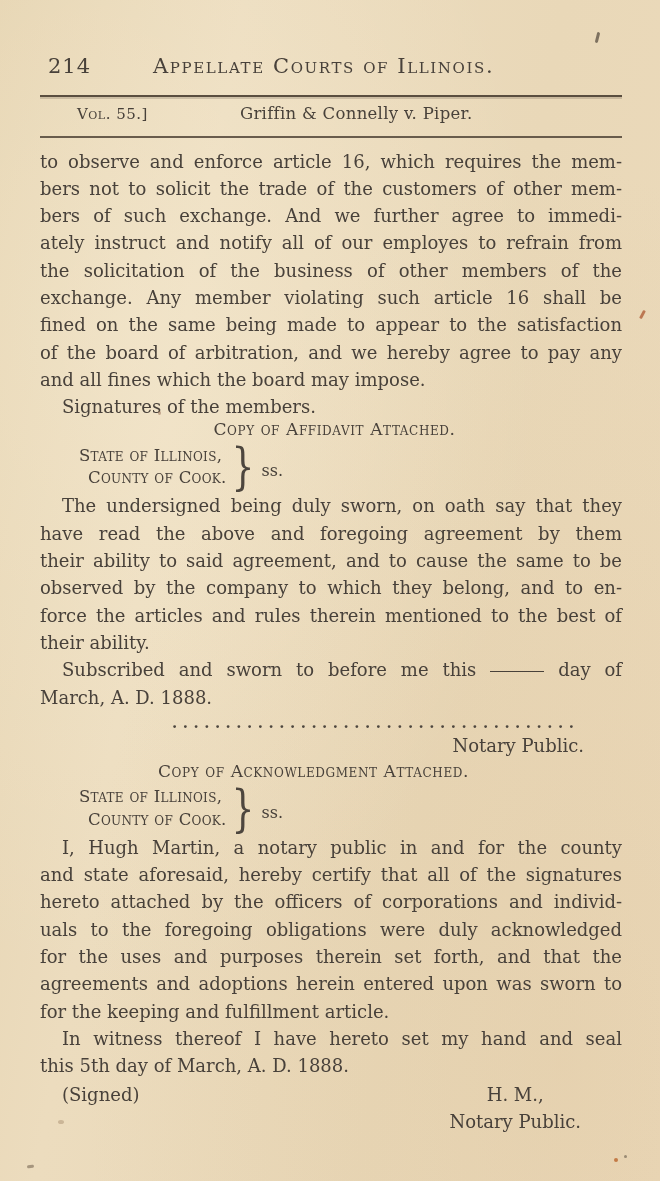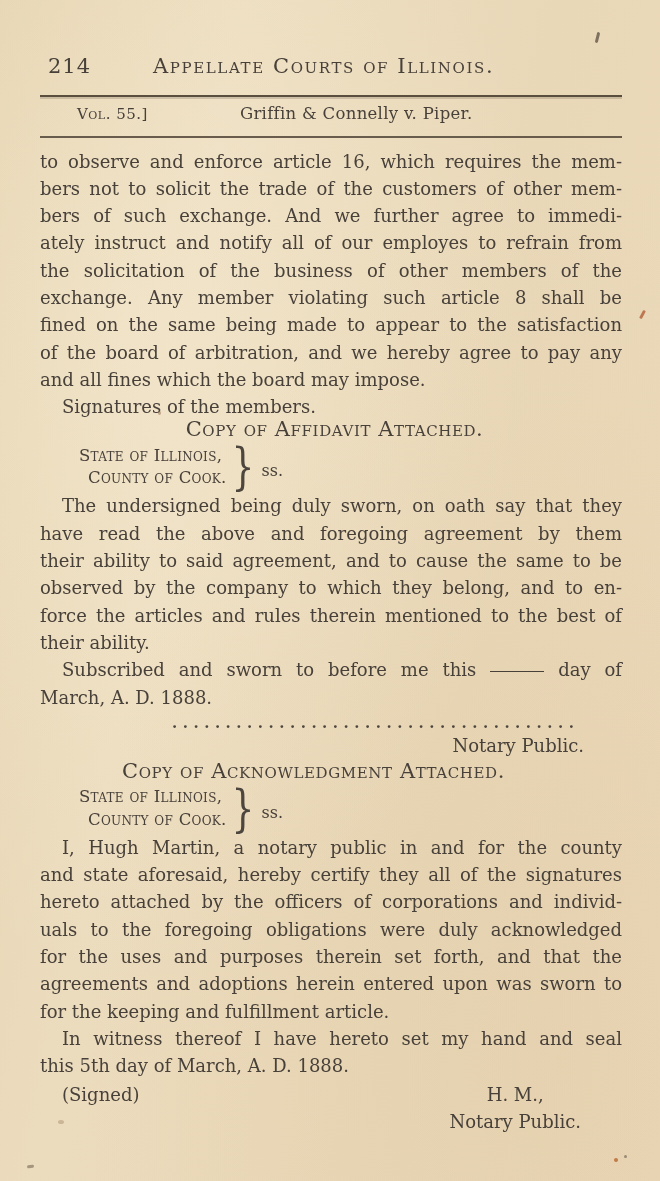--- a/index.html
+++ b/index.html
@@ -24,21 +24,21 @@
   .rule{background:#5a4e3f;}
   .rule1{height:2px;margin-top:11px;box-shadow:0 2px 0 rgba(90,78,63,0.22);}
   .subhead-row{display:flex;align-items:baseline;margin-top:7px;height:23px;}
   .vol{font-size:15px;letter-spacing:0.5px;}
   .case{font-size:16.5px;margin-left:92px;letter-spacing:0.3px;}
   .rule2{height:1.5px;margin-top:9px;opacity:.9;}
   .body-text{margin-top:10px;font-size:18px;width:582px;}
   .line{line-height:27.3px;min-height:27.3px;}
   .just{text-align:justify;text-align-last:justify;}
   .indent{text-indent:22px;}
-  .heading{font-size:21px;letter-spacing:0.6px;line-height:26px;height:26px;text-align:center;}
+  .heading{font-size:17px;letter-spacing:0.6px;line-height:26px;height:26px;text-align:center;}
   .ha{padding-right:30px;margin-top:-4px;}
   .hb{padding-right:72px;}
   .venue{display:flex;align-items:center;height:48px;margin:1px 0 1px 2px;}
   .vline{font-size:16.5px;line-height:22.5px;height:22.5px;letter-spacing:0.3px;}
   .vline.county{padding-left:9px;}
   .brace{font-size:50px;font-weight:200;line-height:44px;transform:scaleX(0.72);margin-left:0px;color:#4d463e;}
   .ss{font-size:16px;margin-left:3px;padding-top:7px;}
   .blank-rule{display:inline-block;width:54px;height:1px;border-bottom:1.7px solid #48413a;transform:translateY(-4px);}
   .dotted{font-size:15px;font-weight:bold;letter-spacing:5.5px;line-height:19px;height:19px;margin-left:132px;margin-top:3px;white-space:nowrap;overflow:hidden;color:#4d463e;}
   .notary-right{text-align:right;padding-right:38px;font-size:18px;line-height:25px;height:25px;}
@@ -74,21 +74,21 @@
   <div class="rule rule2"></div>
 
   <div class="body-text">
 
     <div class="para">
       <div class="line just">to observe and enforce article 16, which requires the mem-</div>
       <div class="line just">bers not to solicit the trade of the customers of other mem-</div>
       <div class="line just">bers of such exchange. And we further agree to immedi-</div>
       <div class="line just">ately instruct and notify all of our employes to refrain from</div>
       <div class="line just">the solicitation of the business of other members of the</div>
-      <div class="line just">exchange. Any member violating such article 8 shall be</div>
+      <div class="line just">exchange. Any member violating such article 16 shall be</div>
       <div class="line just">fined on the same being made to appear to the satisfaction</div>
       <div class="line just">of the board of arbitration, and we hereby agree to pay any</div>
       <div class="line">and all fines which the board may impose.</div>
     </div>
 
     <div class="line indent">Signatures of the members.</div>
 
     <div class="heading sc ha">Copy of Affidavit Attached.</div>
 
     <div class="venue">
@@ -125,21 +125,21 @@
       <div class="venue-left">
         <div class="vline sc">State of Illinois,</div>
         <div class="vline sc county">County of Cook.</div>
       </div>
       <span class="brace">}</span>
       <span class="ss">ss.</span>
     </div>
 
     <div class="para">
       <div class="line just indent">I, Hugh Martin, a notary public in and for the county</div>
-      <div class="line just">and state aforesaid, hereby certify they all of the signatures</div>
+      <div class="line just">and state aforesaid, hereby certify that all of the signatures</div>
       <div class="line just">hereto attached by the officers of corporations and individ-</div>
       <div class="line just">uals to the foregoing obligations were duly acknowledged</div>
       <div class="line just">for the uses and purposes therein set forth, and that the</div>
       <div class="line just">agreements and adoptions herein entered upon was sworn to</div>
       <div class="line">for the keeping and fulfillment article.</div>
     </div>
 
     <div class="line just indent">In witness thereof I have hereto set my hand and seal</div>
     <div class="line">this 5th day of March, A. D. 1888.</div>
 

